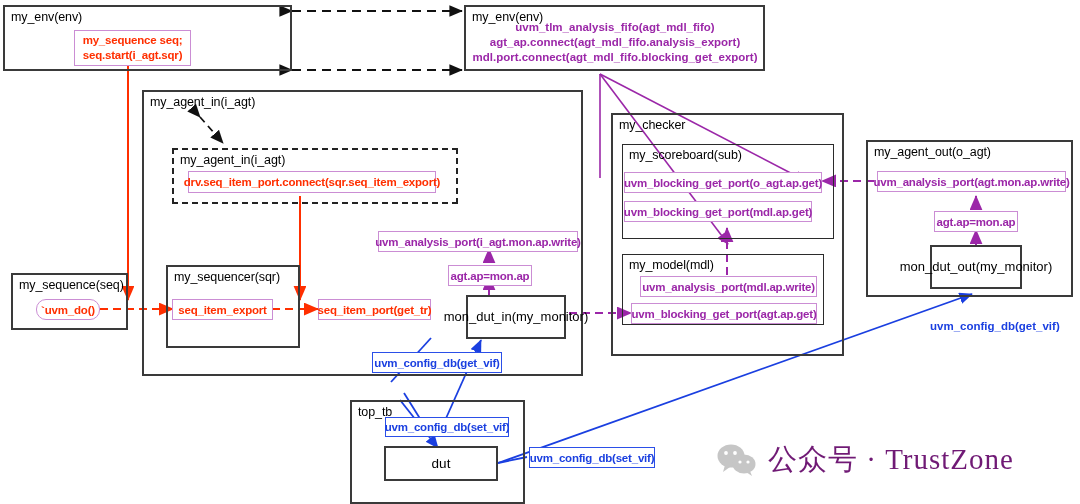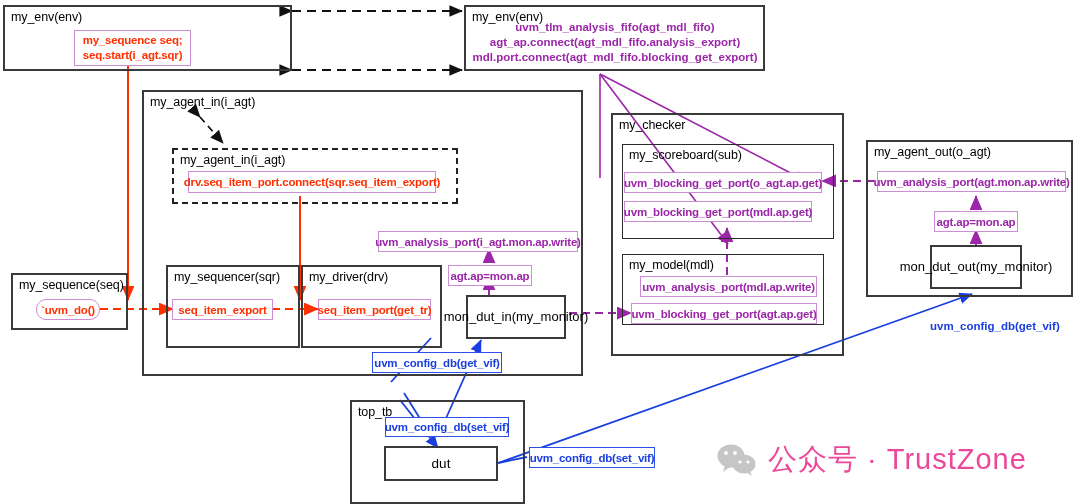--- a/index.html
+++ b/index.html
@@ -102,24 +102,24 @@
     left: 716px;
     top: 440px;
     display: flex;
     align-items: center;
     gap: 10px;
     z-index: 4;
     opacity: 1;
   }
   #watermark .wm-text {
     font-size: 29px;
-    color: #ec4899;
+    color: #701a75;
     letter-spacing: 1px;
     white-space: nowrap;
-    font-family: Liberation Sans, sans-serif;
+    font-family: Liberation Serif, serif;
   }
 </style>
 </head>
 <body>
 
 <div id="canvas">
 
   <svg class="layer" id="wire-layer" viewBox="0 0 1080 504">
     <defs>
       <marker id="arr-red" markerWidth="9" markerHeight="9" refX="7" refY="3.2" orient="auto" markerUnits="strokeWidth">
@@ -226,23 +226,20 @@
   <div class="box" style="left:3px; top:273px; width:117px; height:57px;margin-left:8px;">
     <div class="box-title">my_sequence(seq)</div>
   </div>
   <div class="tag purp" style="left:36px; top:299px; width:64px; height:21px; color:#ff2f00;border-radius:10px;">`uvm_do()</div>
 
   <div class="box" style="left:154px; top:265px; width:134px; height:83px;margin-left:12px;">
     <div class="box-title">my_sequencer(sqr)</div>
   </div>
   <div class="tag purp" style="left:172px; top:299px; width:101px; height:21px; color:#ff2f00;">seq_item_export</div>
 
-  <div class="box" style="left:301px; top:265px; width:141px; height:83px;">
-    <div class="box-title">my_driver(drv)</div>
-  </div>
   <div class="tag purp" style="left:318px; top:299px; width:113px; height:21px; color:#ff2f00;">seq_item_port(get_tr)</div>
 
   <div class="tag purp" style="left:378px; top:231px; width:200px; height:21px;">uvm_analysis_port(i_agt.mon.ap.write)</div>
   <div class="tag purp" style="left:448px; top:265px; width:84px; height:21px;">agt.ap=mon.ap</div>
   <div class="centerbox" style="left:466px; top:295px; width:100px; height:44px;">
     <span>mon_dut_in</span>
     <span>(my_monitor)</span>
   </div>
   <div class="tag blue" style="left:372px; top:352px; width:130px; height:21px;">uvm_config_db(get_vif)</div>
 

